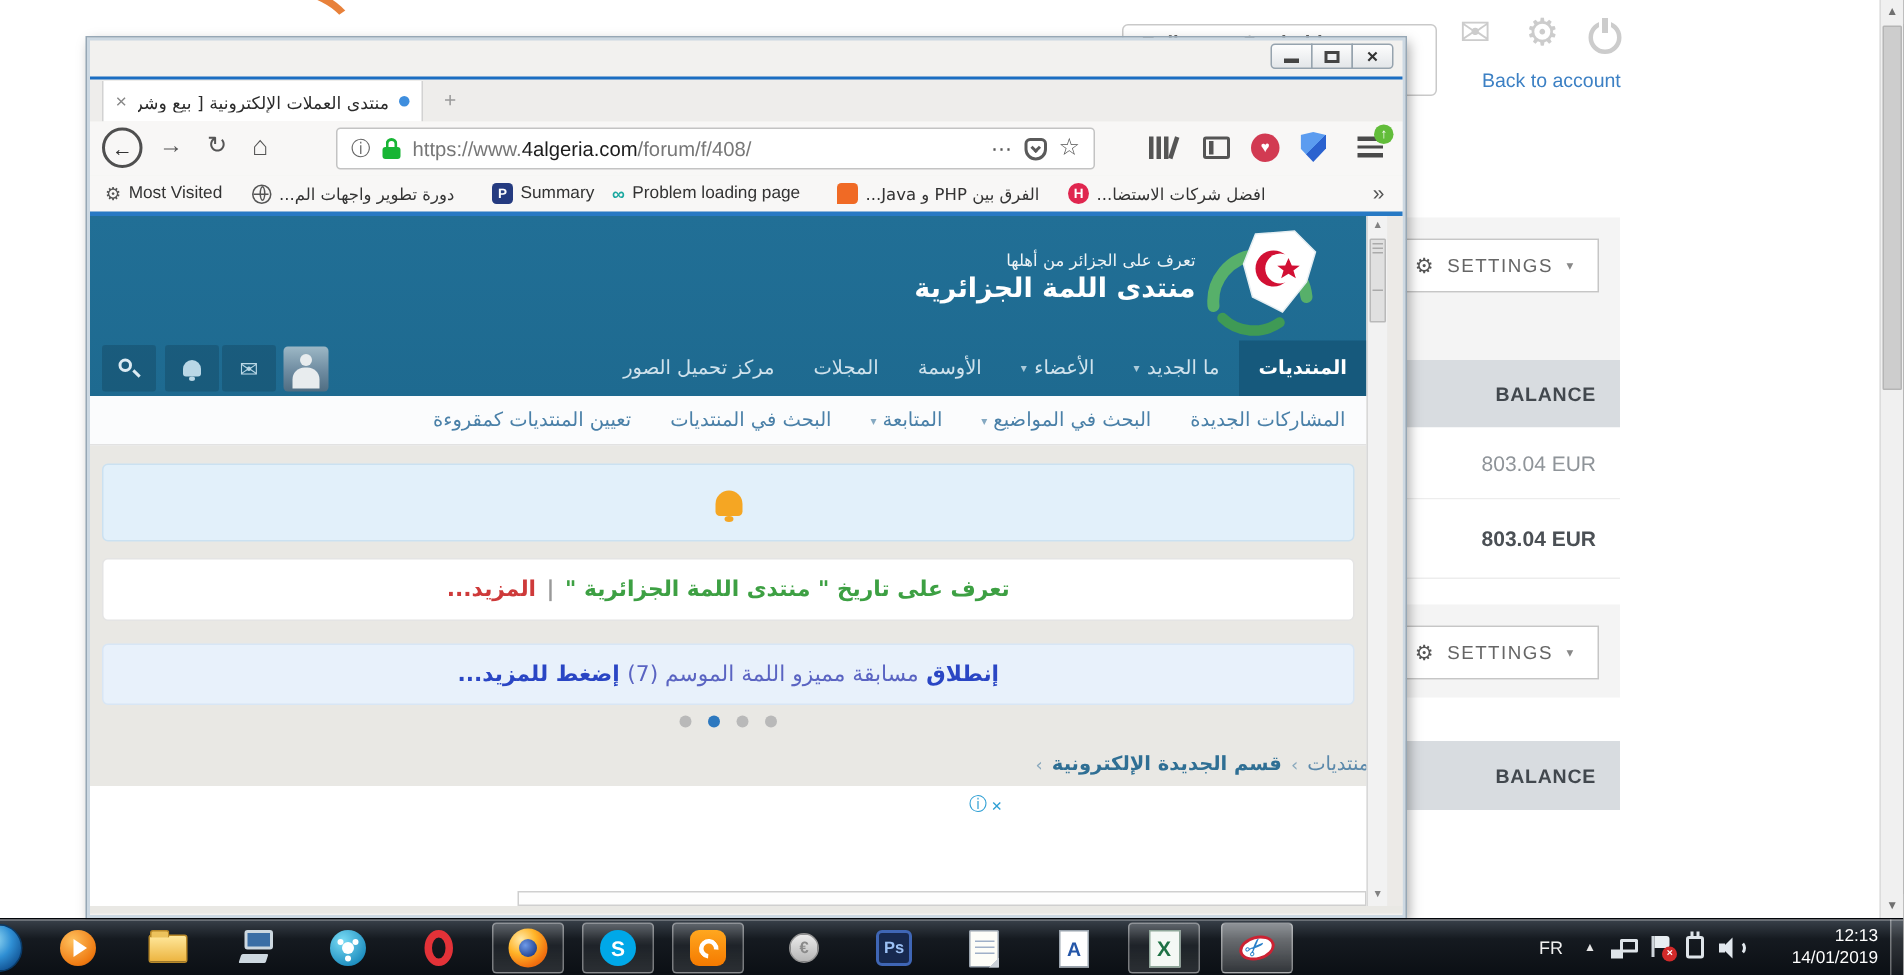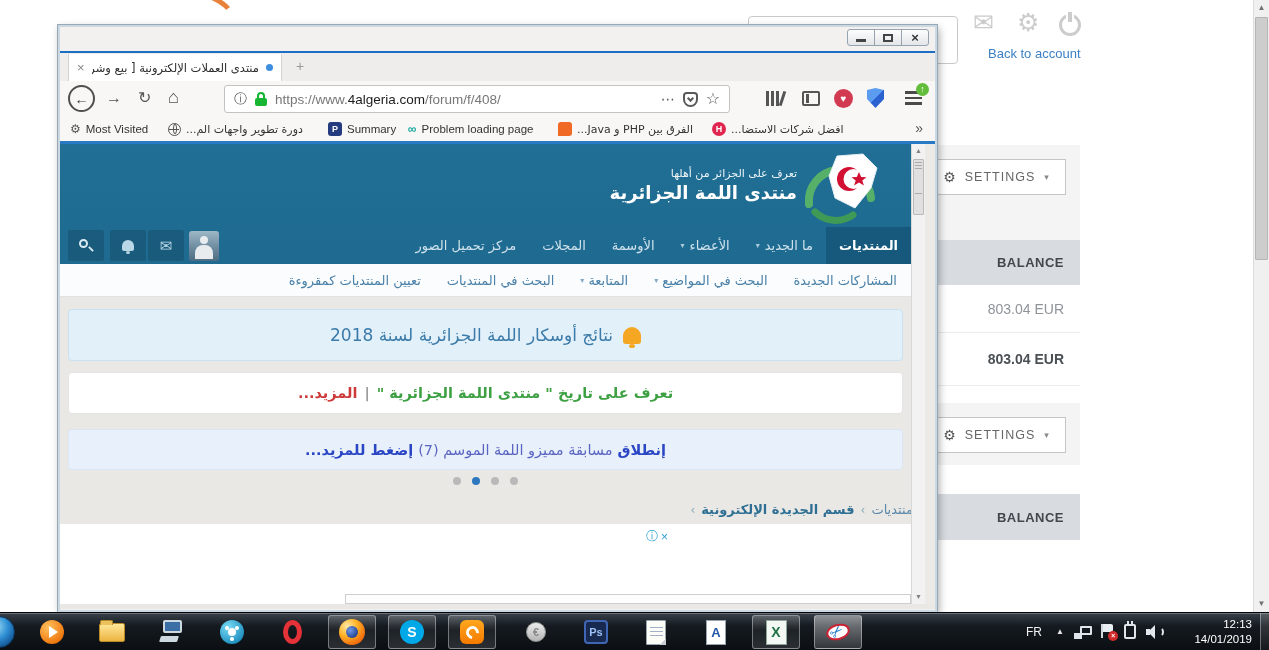--- a/index.html
+++ b/index.html
@@ -465,21 +465,20 @@
         <span class="itm">
             <span>البحث في المنتديات</span>
           </span>
         <span class="itm">
             <span>تعيين المنتديات كمقروءة</span>
           </span>
       </div>
 
       <div class="notice n1 ar">
         <span class="bell-big"></span>
-        <span>نتائج أوسكار اللمة الجزائرية لسنة 2018</span>
       </div>
       <div class="notice n2 ar">
         <span class="grn">تعرف على تاريخ " منتدى اللمة الجزائرية "</span>
         <span class="sep">|</span>
         <span class="red">المزيد...</span>
       </div>
       <div class="notice n3 ar">
         <span class="b">إنطلاق</span>
         <span>مسابقة مميزو اللمة الموسم (7)</span>
         <span class="b">إضغط للمزيد...</span>

